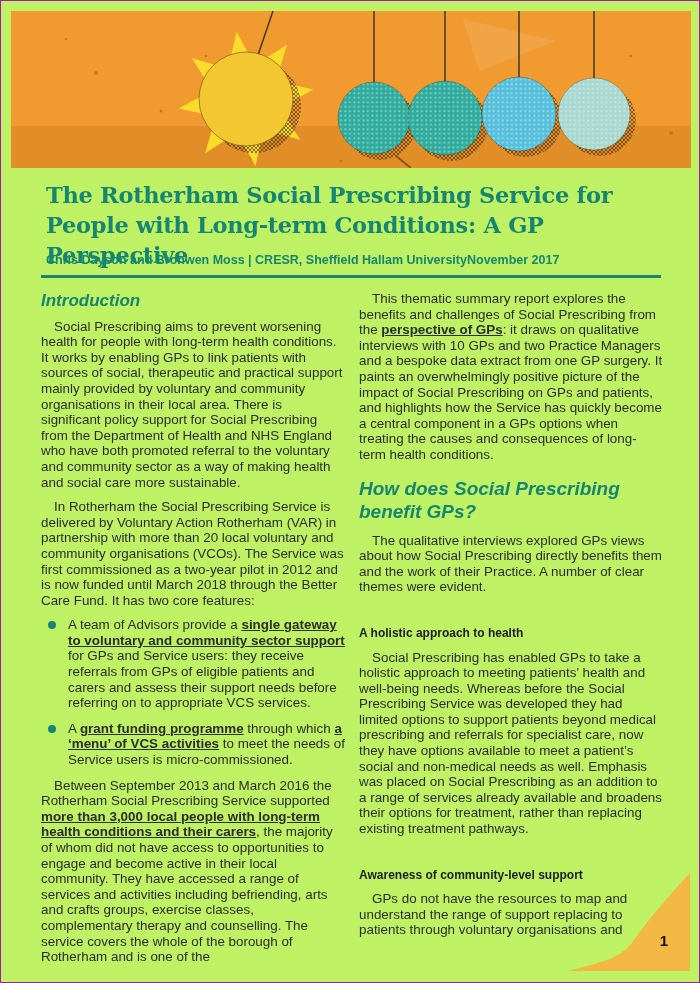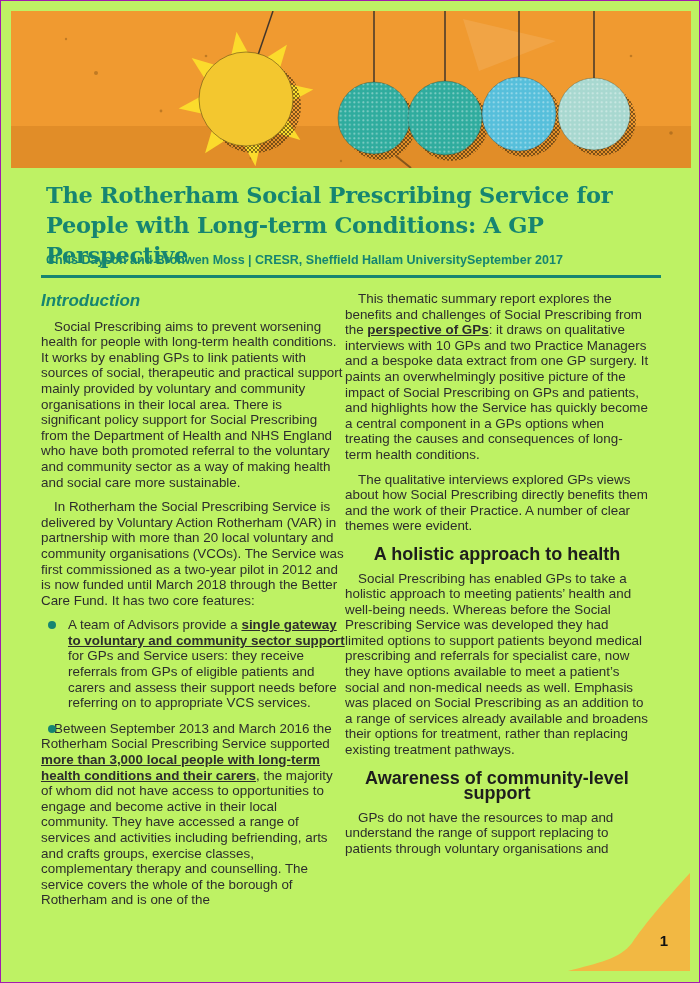--- a/index.html
+++ b/index.html
@@ -15,29 +15,29 @@
   .header-art svg{display:block;}
   .title{position:absolute;left:45px;top:179px;margin:0;width:625px;
          font-family:"DejaVu Serif",serif;font-weight:700;font-size:22.5px;
          line-height:30px;color:var(--accent);letter-spacing:-0.3px;}
   .byline{position:absolute;left:45px;top:252px;width:613px;display:flex;
           justify-content:flex-start;font-size:12.5px;font-weight:700;
           color:var(--accent);}
   .rule{position:absolute;left:40px;top:274px;width:620px;height:3px;
         background:var(--accent);}
   .columns{position:absolute;left:40px;top:290px;width:622px;display:flex;
-           color:var(--text);}
+           gap:14px;color:var(--text);}
   .col{width:304px;font-size:13.4px;line-height:15.6px;}
   .col p{margin:0 0 9px;}
   .col p.indent{text-indent:13px;}
   .h-intro{margin:2px 0 10px;font-size:17px;font-style:italic;font-weight:700;
            color:var(--accent);}
   .h-section{margin:14px 0 10px;font-size:19px;line-height:23px;font-style:italic;
              font-weight:700;color:var(--accent);}
-  .h-sub{margin:13px 0 8px;font-size:18px;font-weight:700;color:#1d1d1d;text-align:center;}
+  .h-sub{margin:31px 0 8px;font-size:12px;font-weight:700;color:#1d1d1d;}
   .bullets{list-style:none;margin:0 0 10px;padding:0;}
   .bullets li{position:relative;padding-left:27px;margin-bottom:10px;}
   .dot{position:absolute;left:7px;top:4px;width:8px;height:8px;border-radius:50%;
        background:var(--accent);}
   .b{font-weight:700;text-decoration:underline;}
   .corner{position:absolute;right:9px;bottom:11px;}
   .pagenum{position:absolute;right:31px;bottom:33px;font-size:15px;
            font-weight:700;color:#111;}
 </style>
 </head>
@@ -113,43 +113,45 @@
     </svg>
   </div>
 
   <h1 class="title">
     <div>The Rotherham Social Prescribing Service for</div>
     <div>People with Long-term Conditions: A GP Perspective</div>
   </h1>
 
   <div class="byline">
     <span>Chris Dayson and Bronwen Moss | CRESR, Sheffield Hallam University</span>
-    <span>September 2017</span>
+    <span>November 2017</span>
   </div>
   <div class="rule"></div>
 
   <div class="columns">
     <div class="col">
       <h2 class="h-intro">Introduction</h2>
       <p class="indent">Social Prescribing aims to prevent worsening health for people with long-term health conditions. It works by enabling GPs to link patients with sources of social, therapeutic and practical support mainly provided by voluntary and community organisations in their local area. There is significant policy support for Social Prescribing from the Department of Health and NHS England who have both promoted referral to the voluntary and community sector as a way of making health and social care more sustainable.</p>
       <p class="indent">In Rotherham the Social Prescribing Service is delivered by Voluntary Action Rotherham (VAR) in partnership with more than 20 local voluntary and community organisations (VCOs). The Service was first commissioned as a two-year pilot in 2012 and is now funded until March 2018 through the Better Care Fund. It has two core features:</p>
       <ul class="bullets">
         <li>
           <span class="dot"></span>
           <span><span>A team of Advisors provide a </span><span class="b">single gateway to voluntary and community sector support</span><span> for GPs and Service users: they receive referrals from GPs of eligible patients and carers and assess their support needs before referring on to appropriate VCS services.</span></span>
         </li>
         <li>
           <span class="dot"></span>
+          <span><span>A </span><span class="b">grant funding programme</span><span> through which </span><span class="b">a ‘menu’ of VCS activities</span><span> to meet the needs of Service users is micro-commissioned.</span></span>
         </li>
       </ul>
       <p class="indent"><span>Between September 2013 and March 2016 the Rotherham Social Prescribing Service supported </span><span class="b">more than 3,000 local people with long-term health conditions and their carers</span><span>, the majority of whom did not have access to opportunities to engage and become active in their local community. They have accessed a range of services and activities including befriending, arts and crafts groups, exercise classes, complementary therapy and counselling. The service covers the whole of the borough of Rotherham and is one of the</span></p>
     </div>
 
     <div class="col">
       <p class="indent"><span>This thematic summary report explores the benefits and challenges of Social Prescribing from the </span><span class="b">perspective of GPs</span><span>: it draws on qualitative interviews with 10 GPs and two Practice Managers and a bespoke data extract from one GP surgery. It paints an overwhelmingly positive picture of the impact of Social Prescribing on GPs and patients, and highlights how the Service has quickly become a central component in a GPs options when treating the causes and consequences of long-term health conditions.</span></p>
+      <h2 class="h-section">How does Social Prescribing benefit GPs?</h2>
       <p class="indent">The qualitative interviews explored GPs views about how Social Prescribing directly benefits them and the work of their Practice. A number of clear themes were evident.</p>
       <h3 class="h-sub">A holistic approach to health</h3>
       <p class="indent">Social Prescribing has enabled GPs to take a holistic approach to meeting patients’ health and well-being needs. Whereas before the Social Prescribing Service was developed they had limited options to support patients beyond medical prescribing and referrals for specialist care, now they have options available to meet a patient’s social and non-medical needs as well. Emphasis was placed on Social Prescribing as an addition to a range of services already available and broadens their options for treatment, rather than replacing existing treatment pathways.</p>
       <h3 class="h-sub">Awareness of community-level support</h3>
       <p class="indent">GPs do not have the resources to map and understand the range of support replacing to patients through voluntary organisations and</p>
     </div>
   </div>
 
   <svg class="corner" width="122" height="98" viewBox="0 0 122 98">
     <path d="M0,98 C30,90 52,86 64,70 C76,52 98,26 122,0 L122,98 Z" style="fill:var(--corner)"></path>

